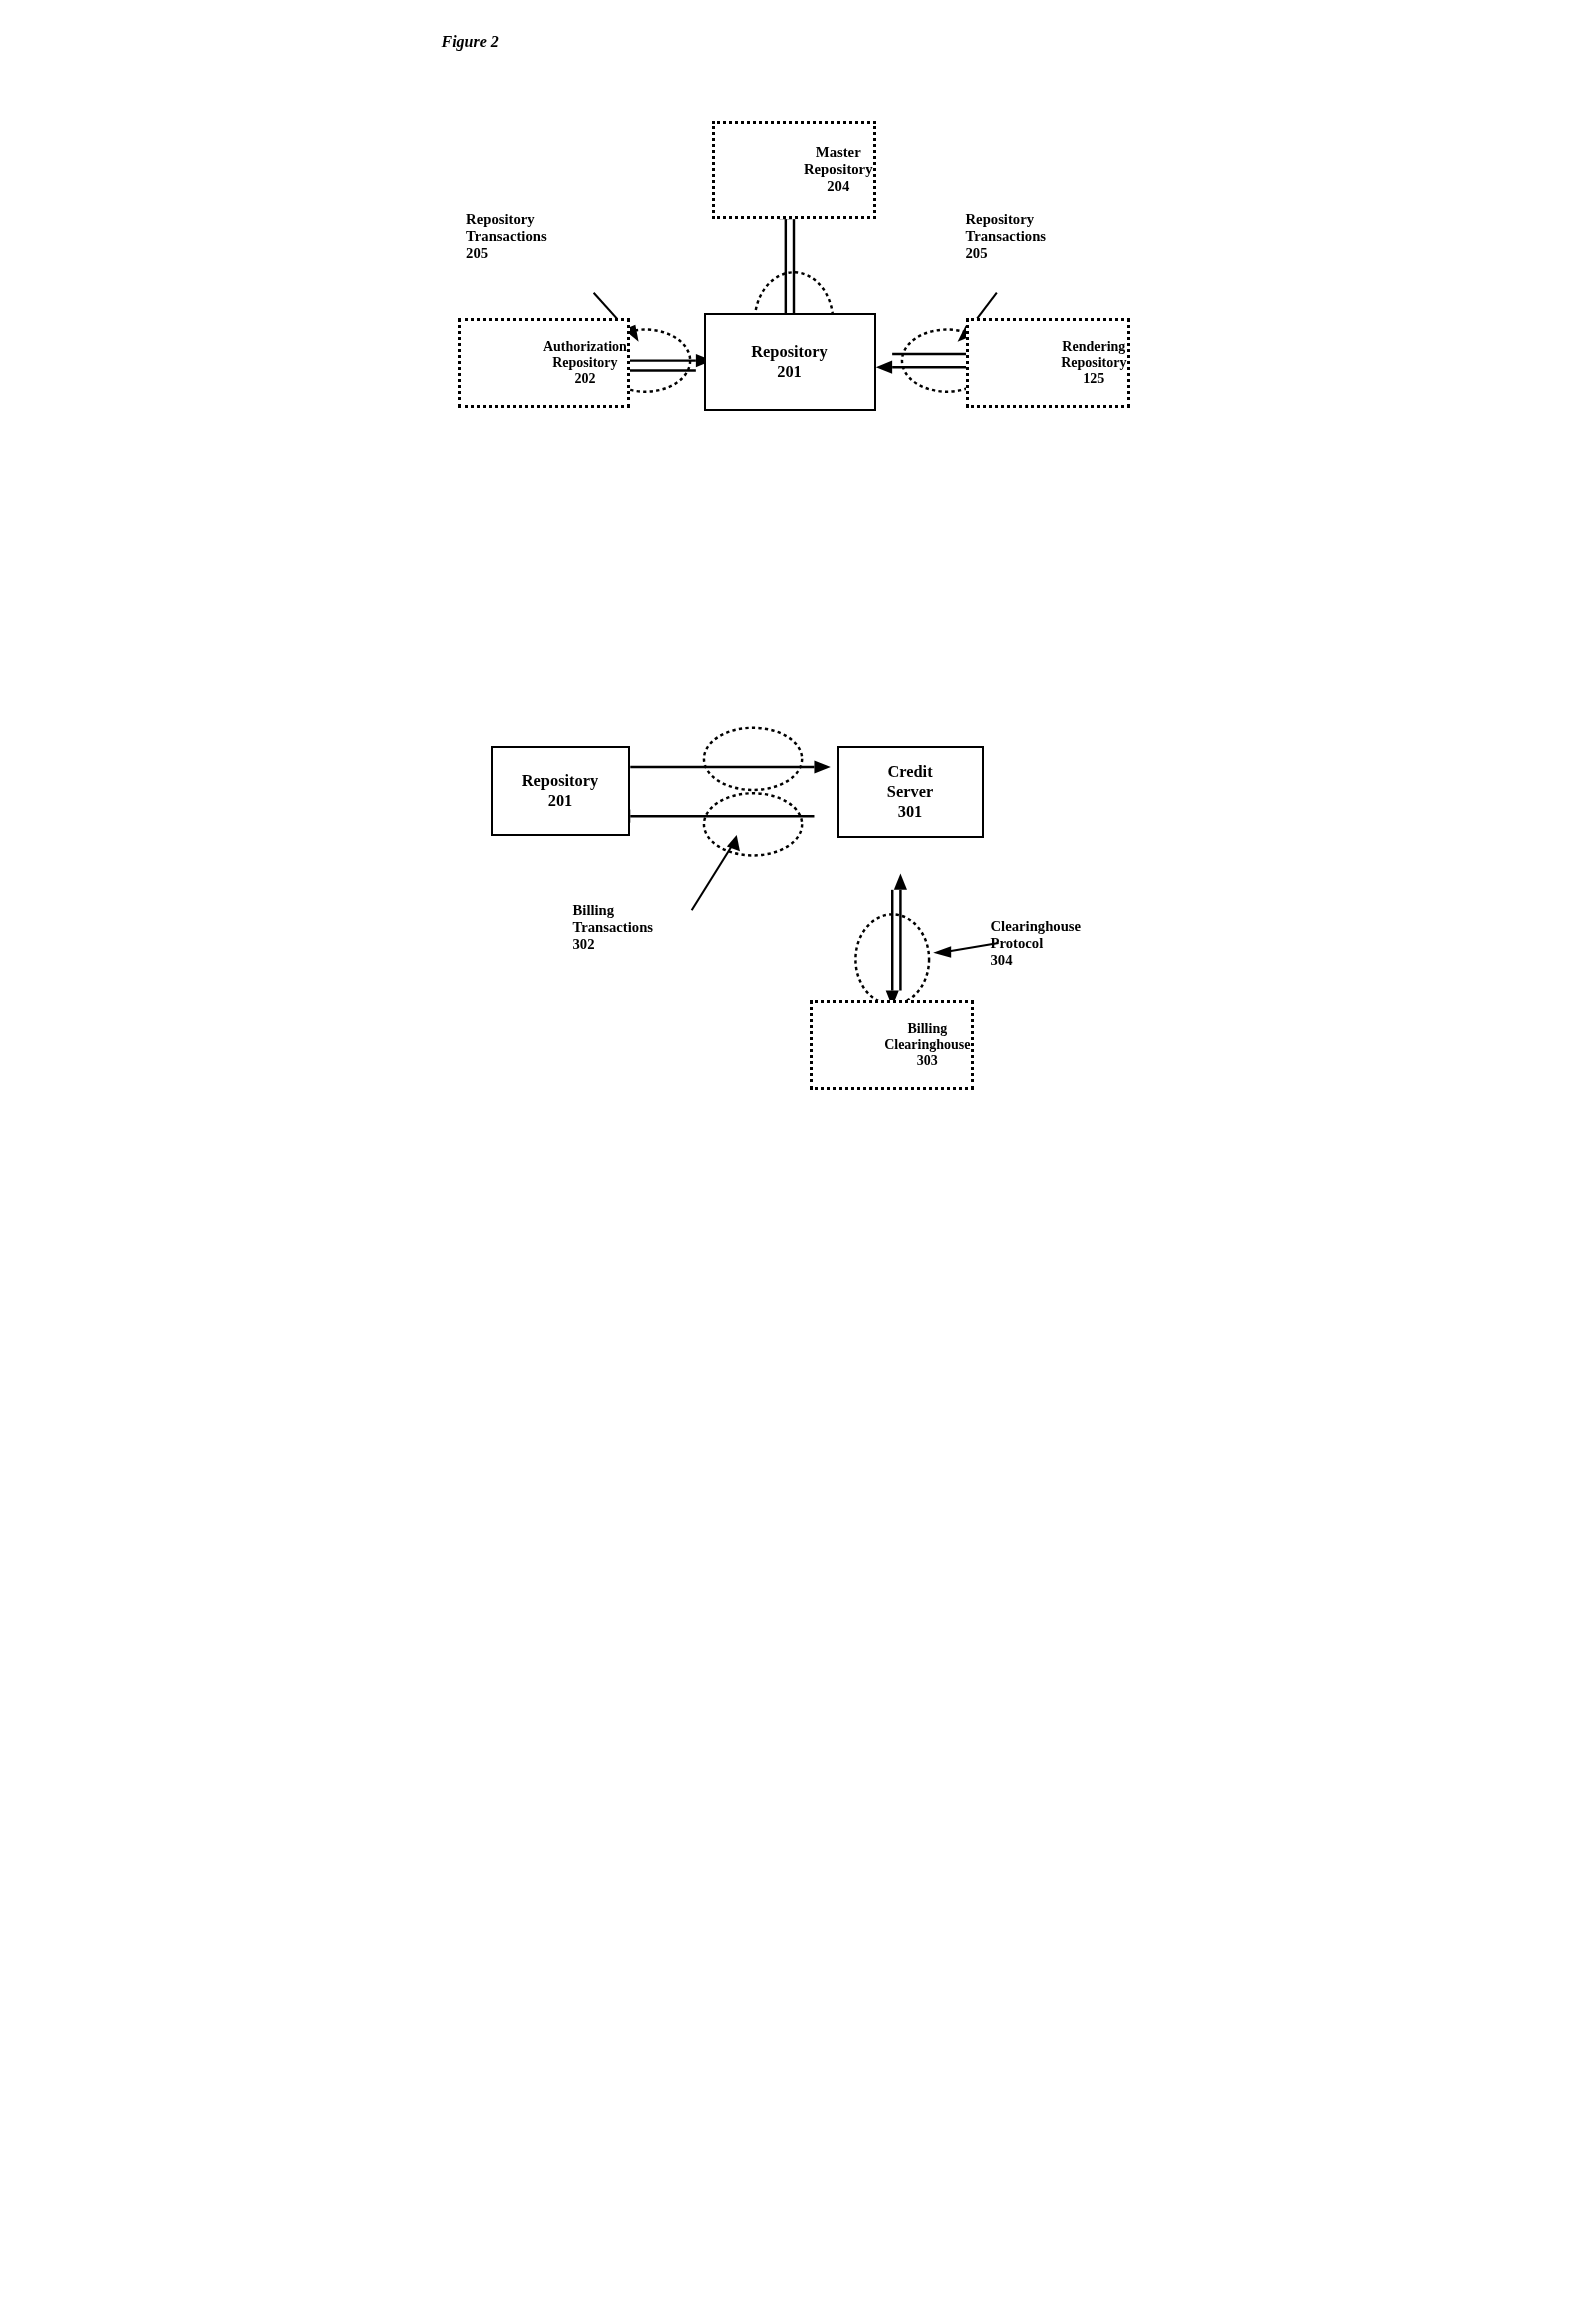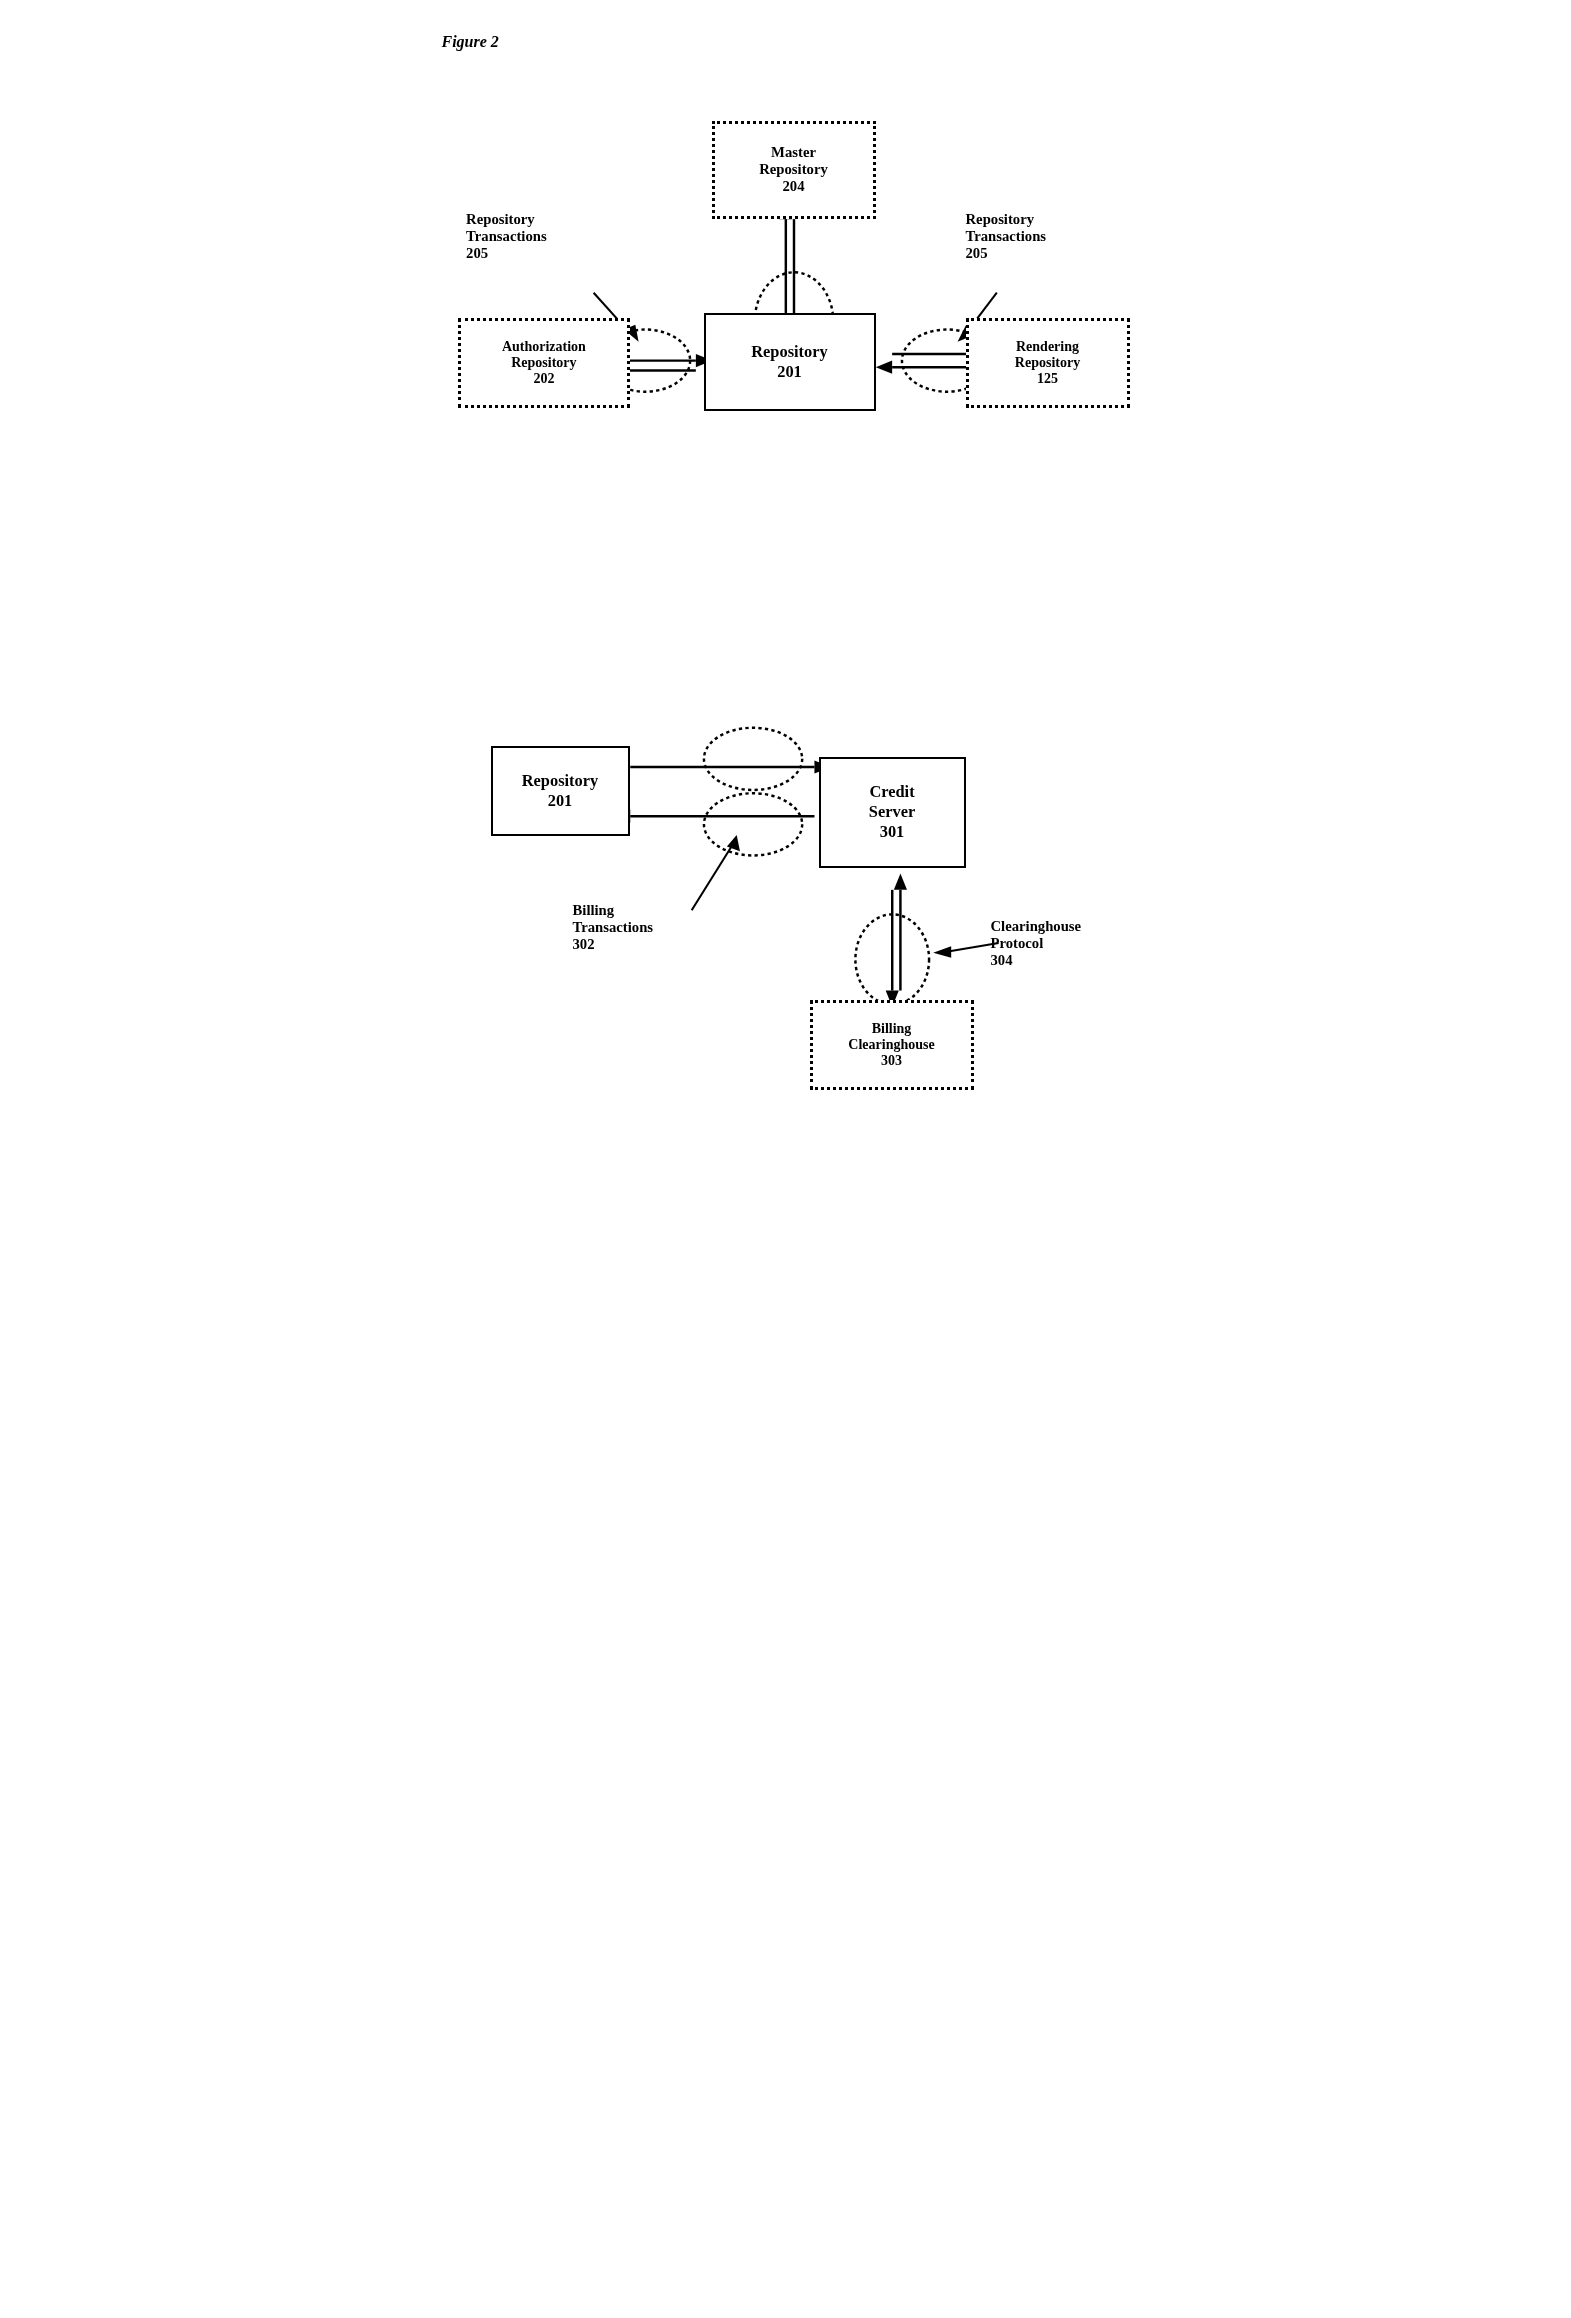--- a/index.html
+++ b/index.html
@@ -55,21 +55,21 @@
       font-size: 14.7px;
       font-weight: bold;
       background: #fff;
     }
 
     
     .box-dotted {
       position: absolute;
       display: flex;
       align-items: center;
-      justify-content: center;
+      justify-content: flex-end;
       text-align: center;
       font-size: 14px;
       font-weight: bold;
       background: #fff;
       border: 3.3px dotted #000;
     }
 
     .label-text {
       position: absolute;
       font-size: 14.7px;
@@ -199,21 +199,21 @@
 
         <line x1="680" y1="420" x2="620" y2="430" stroke="#000" stroke-width="2.5"></line>
         <polygon points="600,432 622,424 622,438" fill="#000"></polygon>
       </svg>
 
       <div class="box-solid" style="left: 49px; top: 147px; width: 139px; height: 90px; font-size: 16.4px;">
         <span style="white-space: pre-line;">Repository
 201</span>
       </div>
 
-      <div class="box-solid" style="left: 377px; top: 147px; width: 147px; height: 111px; font-size: 16.4px; margin-top: 11px;">
+      <div class="box-solid" style="left: 395px; top: 147px; width: 147px; height: 92px; font-size: 16.4px;">
         <span style="white-space: pre-line;">Credit
 Server
 301</span>
       </div>
 
       <div class="box-dotted" style="left: 368px; top: 401px; width: 164px; height: 90px; font-size: 14px;">
         <span style="white-space: pre-line;">Billing
 Clearinghouse
 303</span>
       </div>

